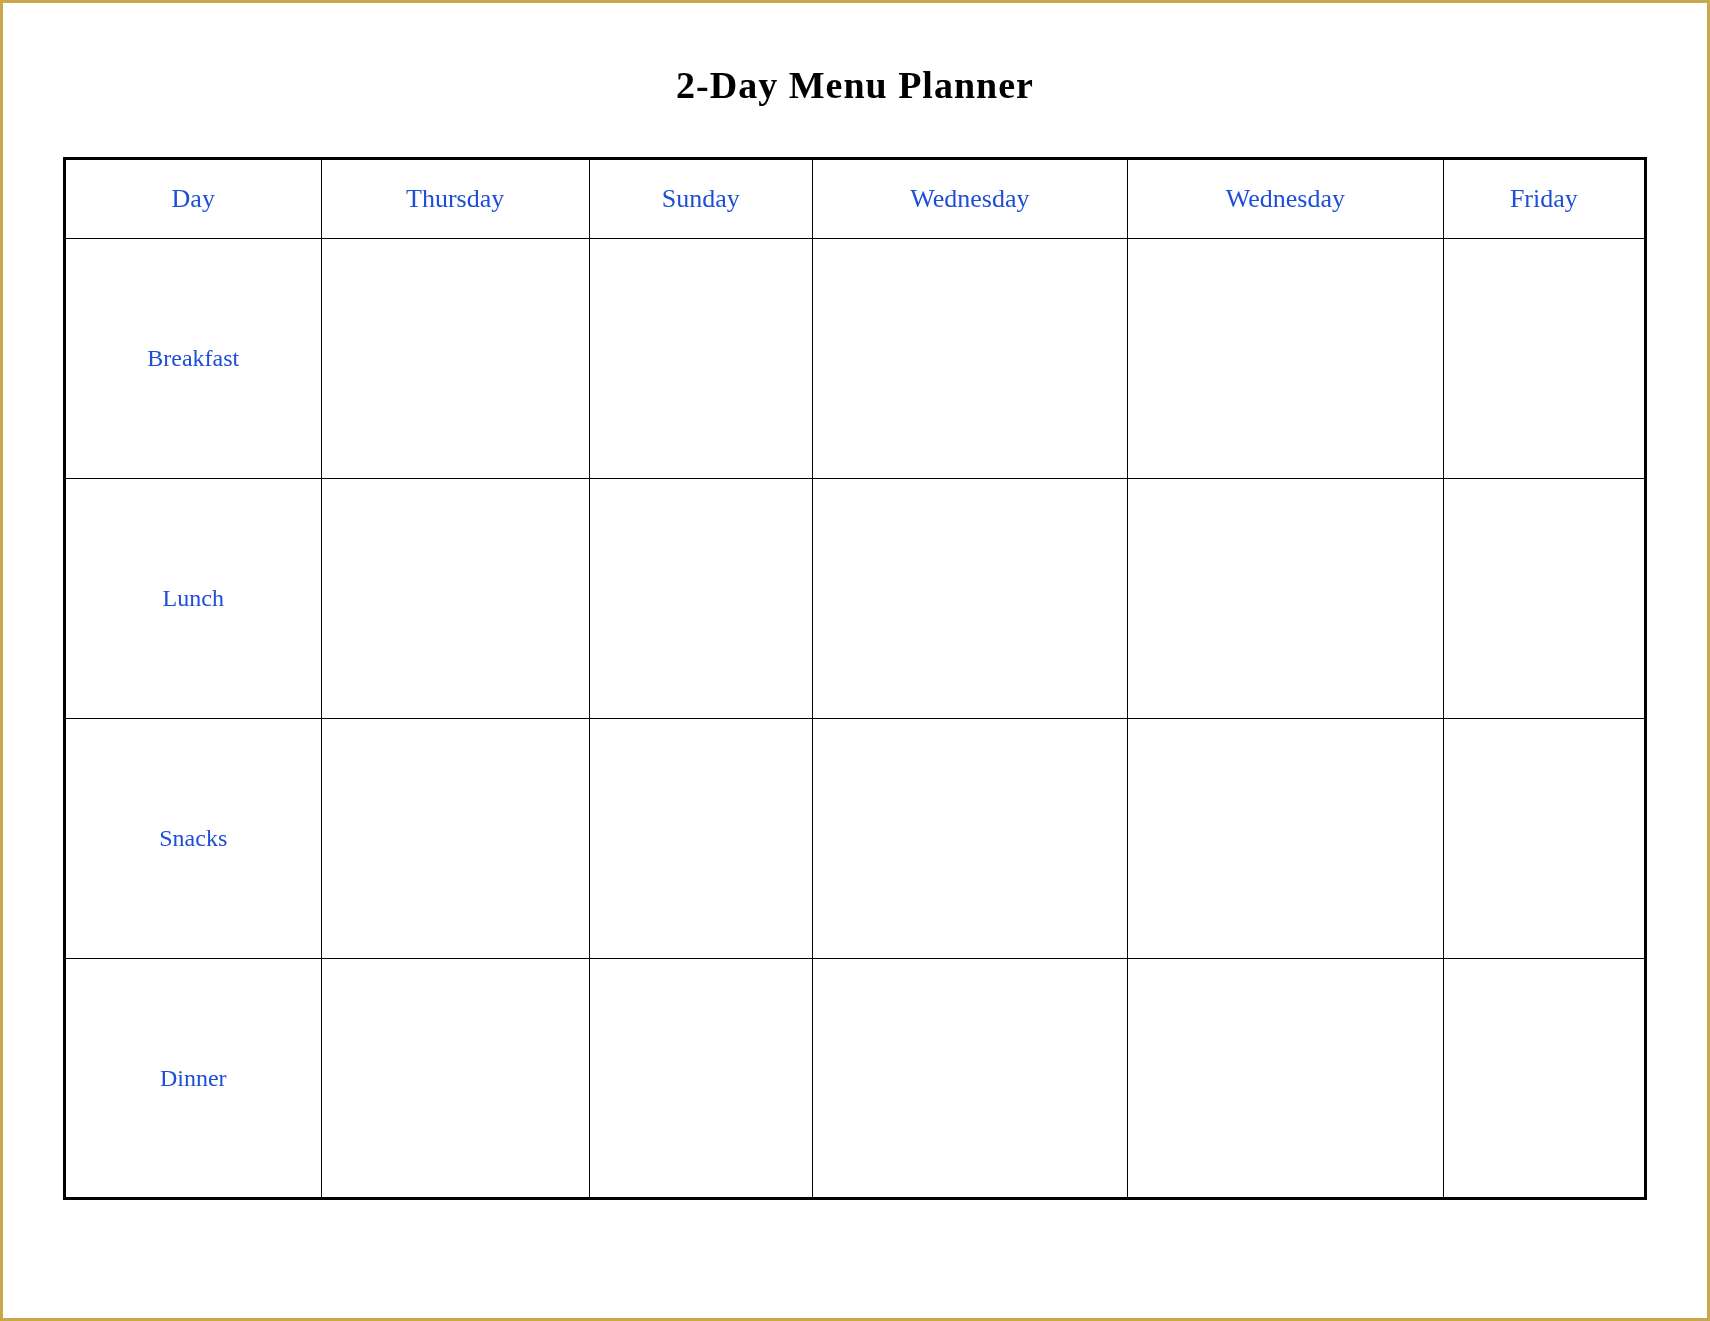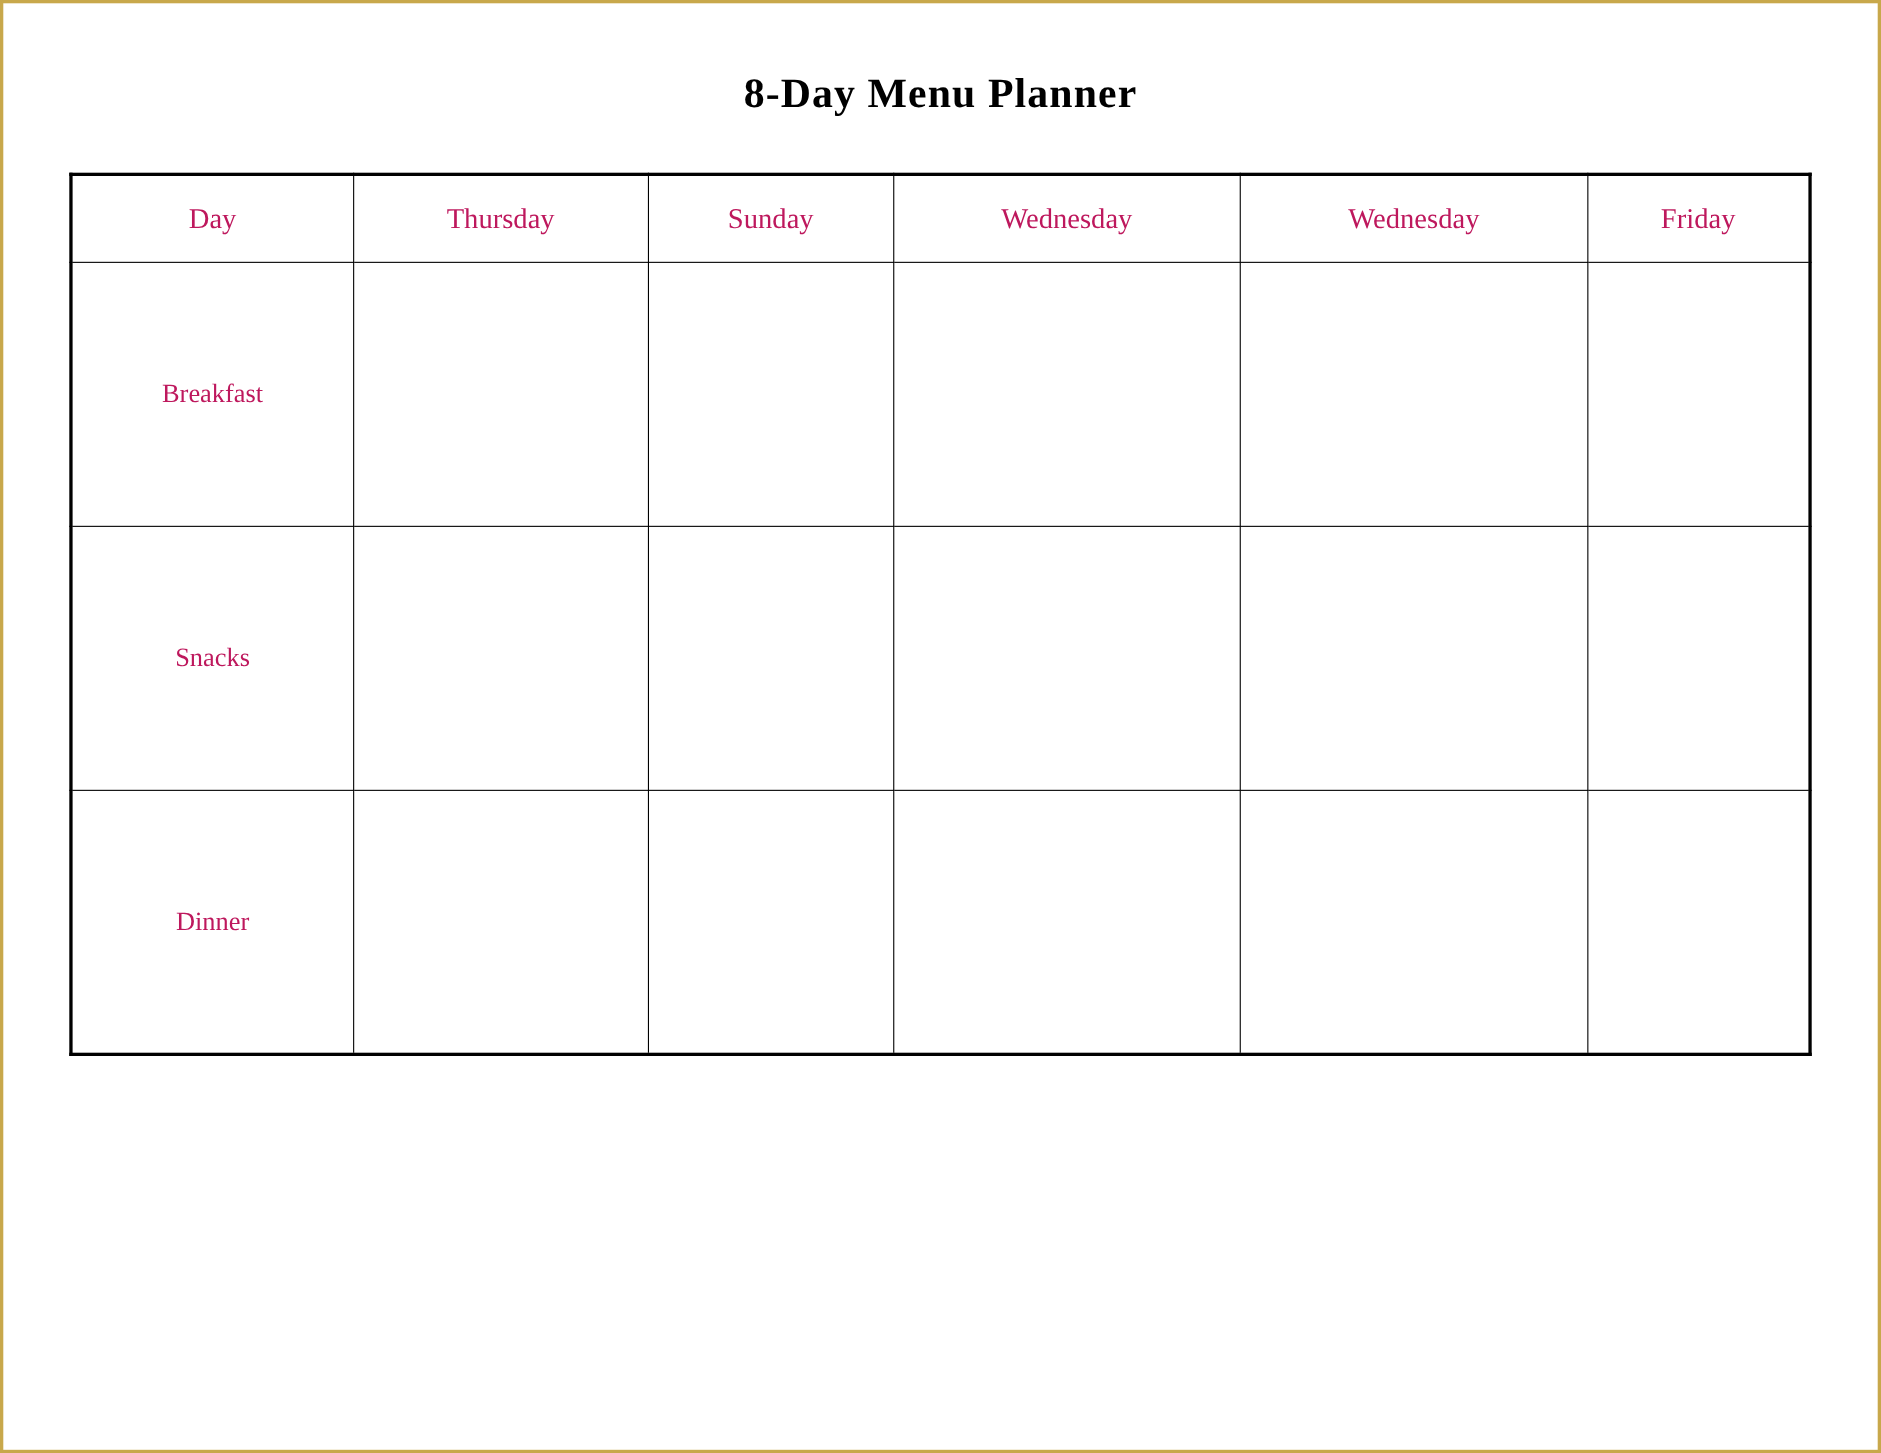--- a/index.html
+++ b/index.html
@@ -36,21 +36,21 @@
       border-collapse: collapse;
       border: 3px solid #000000;
     }
 
     .planner-table th,
     .planner-table td {
       border: 1.5px solid #000000;
       text-align: center;
       vertical-align: middle;
       padding: 10px;
-      color: #be185d;
+      color: #1d4ed8;
     }
 
     .planner-table thead tr {
       height: 80px;
     }
 
     .planner-table thead th {
       font-size: 26px;
       font-weight: normal;
     }
@@ -64,36 +64,44 @@
       font-weight: normal;
     }
 
     .planner-table tbody td.meal-cell {
       
     }
   </style>
 </head>
 <body>
 
-<h1 class="page-title">8-Day Menu Planner</h1>
+<h1 class="page-title">2-Day Menu Planner</h1>
 
 <table class="planner-table">
   <thead>
     <tr>
       <th>Day</th>
       <th>Thursday</th>
       <th>Sunday</th>
       <th>Wednesday</th>
       <th>Wednesday</th>
       <th>Friday</th>
     </tr>
   </thead>
   <tbody>
     <tr>
       <td class="meal-label">Breakfast</td>
+      <td class="meal-cell"></td>
+      <td class="meal-cell"></td>
+      <td class="meal-cell"></td>
+      <td class="meal-cell"></td>
+      <td class="meal-cell"></td>
+    </tr>
+    <tr>
+      <td class="meal-label">Lunch</td>
       <td class="meal-cell"></td>
       <td class="meal-cell"></td>
       <td class="meal-cell"></td>
       <td class="meal-cell"></td>
       <td class="meal-cell"></td>
     </tr>
     <tr>
       <td class="meal-label">Snacks</td>
       <td class="meal-cell"></td>
       <td class="meal-cell"></td>

